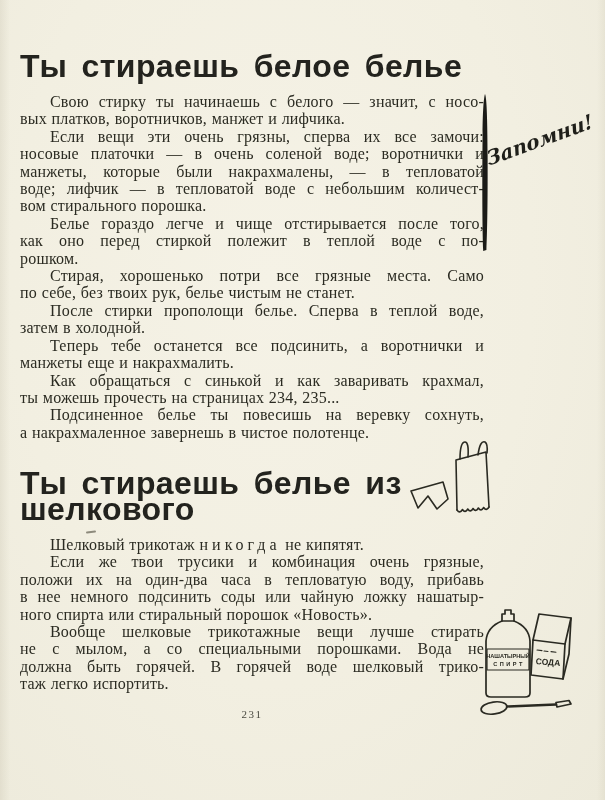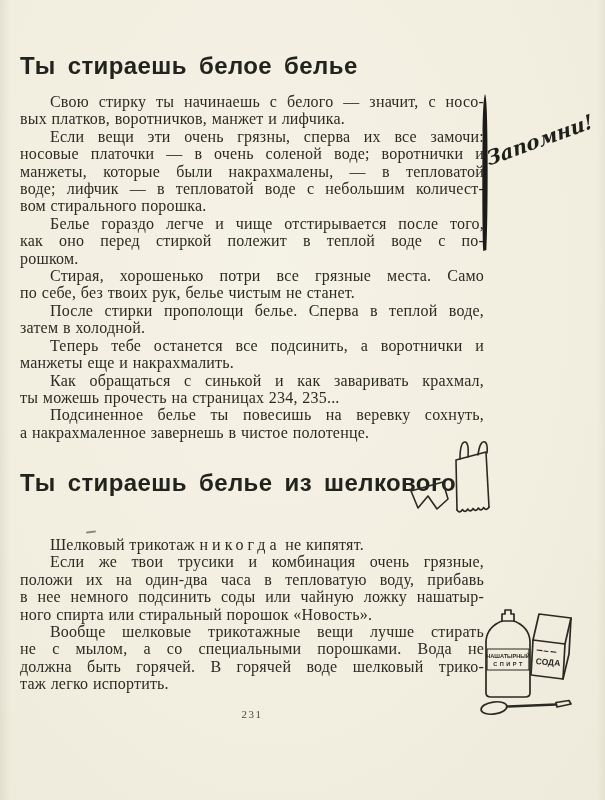--- a/index.html
+++ b/index.html
@@ -8,21 +8,21 @@
     position:relative;width:605px;height:800px;overflow:hidden;
     background:
       linear-gradient(90deg, rgba(120,110,80,0.10) 0px, rgba(120,110,80,0.0) 10px),
       linear-gradient(270deg, rgba(120,110,80,0.07) 0px, rgba(120,110,80,0.0) 8px),
       radial-gradient(ellipse at 45% 35%, #f5f2e6 0%, #f2efe1 55%, #edeadb 100%);
     color:#2b2b22;
   }
   .h{
     position:absolute;left:20px;margin:0;
     font-family:"Liberation Sans",sans-serif;font-weight:bold;color:#23231e;
-    font-size:24px;letter-spacing:0.4px;word-spacing:5px;line-height:26px;
+    font-size:32px;letter-spacing:0.4px;word-spacing:5px;line-height:26px;
   }
   #heading1{top:53px;}
   #heading2{top:470px;width:440px;}
   .col{
     position:absolute;left:20px;width:464px;
     font-size:16px;line-height:17.4px;letter-spacing:0.2px;word-spacing:0.5px;
   }
   #col1{top:93px;}
   #col2{top:536px;}
   .ln{text-align:justify;white-space:normal;}

